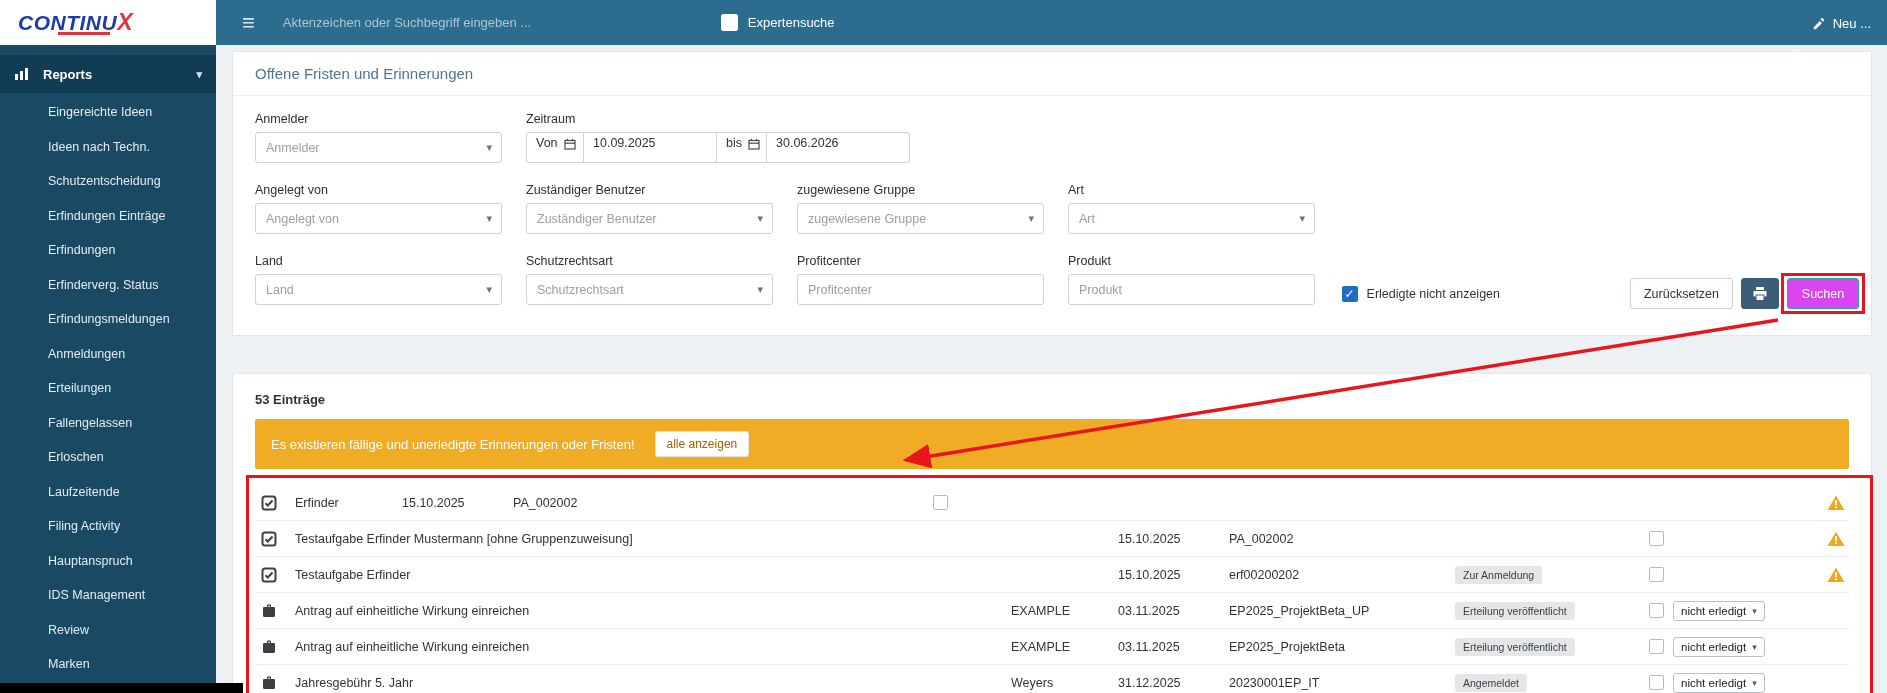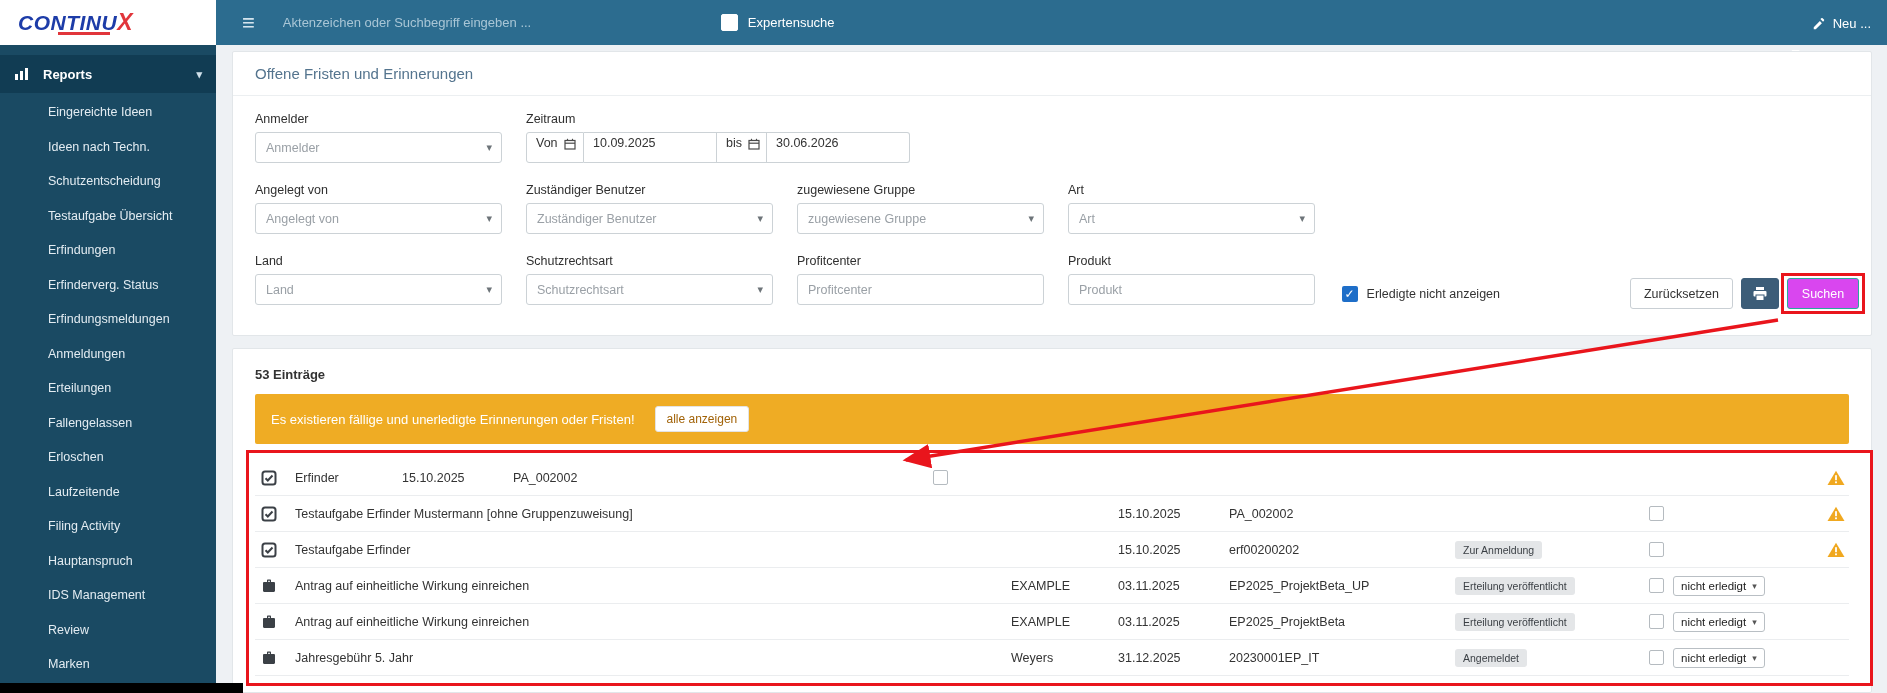--- a/index.html
+++ b/index.html
@@ -28,21 +28,21 @@
   .topsearch { background:transparent; border:none; outline:none; color:#fff; font-size:13px; margin-left:26px; width:320px; font-family:"Liberation Sans", sans-serif; }
   .topsearch::placeholder { color:#a9c6d6; }
   .expert { display:flex; align-items:center; gap:10px; margin-left:120px; font-size:13px; cursor:pointer; }
   .expert-cb { width:17px; height:17px; background:#fff; border:1px solid #fff; border-radius:2px; }
   .top-right { margin-left:auto; display:flex; align-items:flex-end; gap:18px; font-size:13px;flex-direction:column; }
   .bell { position:relative; cursor:pointer; display:flex; }
   .dot { position:absolute; top:-3px; right:-4px; width:7px; height:7px; border-radius:50%; background:#e8483f; }
   .top-btn { display:flex; align-items:center; gap:7px; cursor:pointer; }
 
   
-  .content { flex:1; padding:6px 15px 0 16px; display:flex; flex-direction:column; overflow:hidden; }
+  .content { flex:1; padding:6px 15px 0 16px; display:flex; flex-direction:column; overflow:hidden;gap:25px; }
   .card { background:#fff; border:1px solid #e2e6e9; border-radius:2px; }
   .page-title { height:44px; display:flex; align-items:center; padding-left:22px; color:#54748e; font-size:15px; border-bottom:1px solid #eceff1; }
 
   .filter-body { padding:16px 22px 30px; position:relative; }
   .f-grid { display:grid; grid-template-columns:247px 247px 247px 247px; column-gap:24px; row-gap:20px; }
   .field label { display:block; font-size:12.5px; color:#2f2f2f; margin-bottom:6px; }
   .sel { height:31px; width:100%; border:1px solid #ccd2d6; border-radius:3px; background:#fff; font-size:12.5px; color:#9aa0a6; padding:0 10px; display:flex; align-items:center; position:relative; cursor:pointer; }
   .sel .caret { position:absolute; right:9px; color:#6d7479; font-size:11px; }
   .inp { height:31px; width:100%; border:1px solid #ccd2d6; border-radius:3px; background:#fff; padding:0 10px; font-size:12.5px; color:#333; font-family:"Liberation Sans", sans-serif; outline:none; }
   .inp::placeholder { color:#9aa0a6; }
@@ -112,21 +112,21 @@
             <rect x="11" y="1" width="3" height="12" fill="#fff"></rect>
           </svg>
       </span>
       <span>Reports</span>
       <span class="chev">▾</span>
     </div>
     <nav class="nav">
       <div class="nav-item">Eingereichte Ideen</div>
       <div class="nav-item">Ideen nach Techn.</div>
       <div class="nav-item">Schutzentscheidung</div>
-      <div class="nav-item">Testaufgabe Übersicht</div>
+      <div class="nav-item">Erfindungen Einträge</div>
       <div class="nav-item">Erfindungen</div>
       <div class="nav-item">Erfinderverg. Status</div>
       <div class="nav-item">Erfindungsmeldungen</div>
       <div class="nav-item">Anmeldungen</div>
       <div class="nav-item">Erteilungen</div>
       <div class="nav-item">Fallengelassen</div>
       <div class="nav-item">Erloschen</div>
       <div class="nav-item">Laufzeitende</div>
       <div class="nav-item">Filing Activity</div>
       <div class="nav-item">Hauptanspruch</div>

